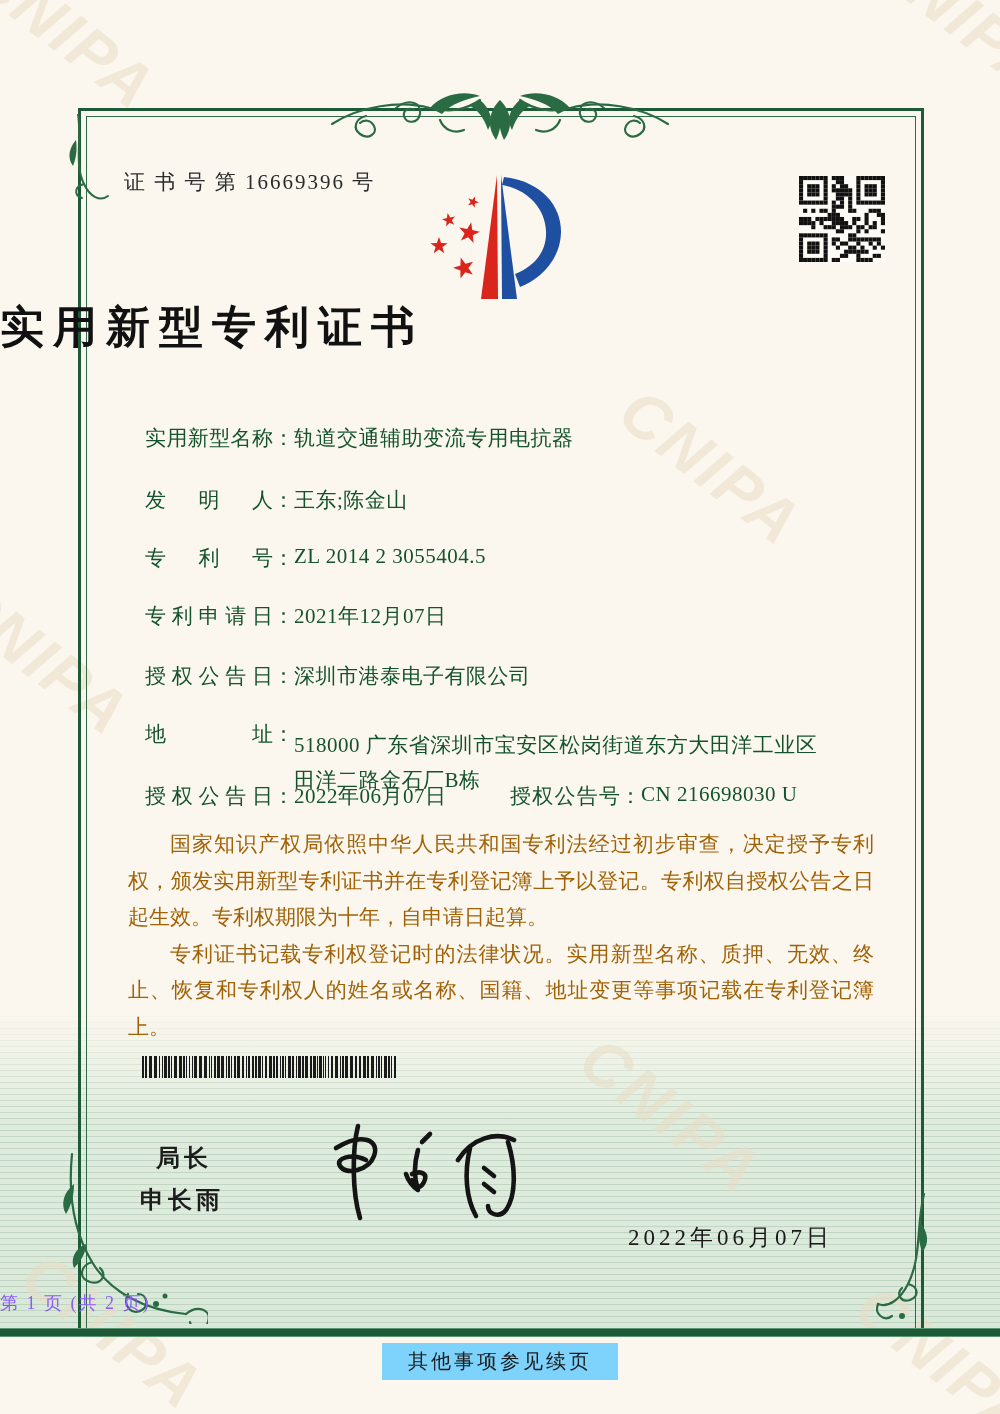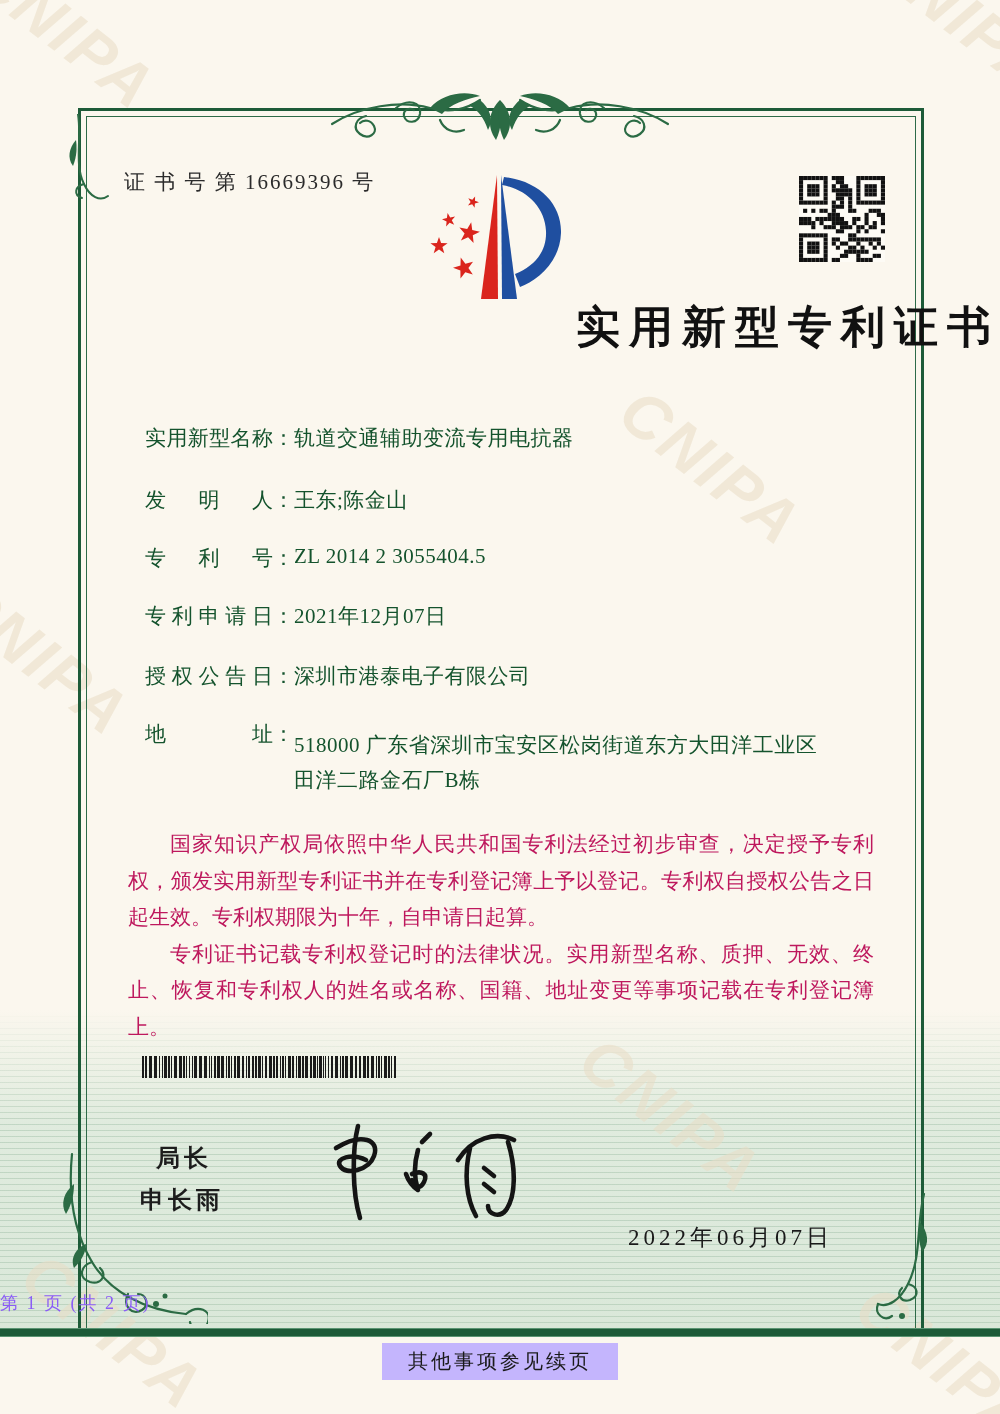--- a/index.html
+++ b/index.html
@@ -45,38 +45,38 @@
   }
   .ornament{position:absolute;z-index:3;pointer-events:none;}
   
   .cert-no{
     position:absolute;left:124px;top:168px;font-size:21px;letter-spacing:2px;
     color:#2b2b2b;z-index:4;
   }
   .logo{position:absolute;left:418px;top:170px;width:159px;height:132px;z-index:4;}
   .qr{position:absolute;left:799px;top:176px;width:86px;height:86px;z-index:4;background:#fdfbf5;}
   .doc-title{
-    position:absolute;left:0;top:298px;width:1000px;text-align:right;
+    position:absolute;left:0;top:298px;width:1000px;text-align:left;
     font-size:44px;font-weight:bold;letter-spacing:9px;color:#111;z-index:4;
   }
   
   .field-row{position:absolute;left:145px;width:720px;font-size:21px;color:#14532d;z-index:4;}
   .field-label{
     display:inline-block;width:128px;text-align:justify;text-align-last:justify;
     vertical-align:top;
   }
   .field-colon{vertical-align:top;}
   .field-value{display:inline-block;vertical-align:top;letter-spacing:.5px;}
   .pre{white-space:pre-line;line-height:1.65;margin-top:8px;}
   .pair2{position:absolute;left:365px;top:0;}
   .pair2 .field-label{width:110px;}
   
   .body-text{
     position:absolute;left:128px;top:826px;width:746px;z-index:4;
-    font-size:21px;line-height:1.74;text-align:justify;color:#be185d;
+    font-size:21px;line-height:1.74;text-align:justify;color:#a16207;
   }
   .body-text p{margin:0;text-indent:2em;}
   
   .barcode{position:absolute;left:142px;top:1056px;width:256px;height:22px;z-index:4;}
   
   .signer{
     position:absolute;left:140px;z-index:4;
     font-family:"Liberation Sans","DejaVu Sans",sans-serif;
     font-size:24px;font-weight:600;color:#1c1c1c;letter-spacing:4px;
   }
@@ -88,21 +88,21 @@
     color:#1a1a1a;z-index:4;
   }
   .pagination{
     position:absolute;left:0;top:1291px;width:1000px;text-align:left;
     font-size:18px;letter-spacing:2px;color:#8b5cf6;z-index:4;
   }
   .note-wrap{
     position:absolute;left:0;top:1343px;width:1000px;text-align:center;z-index:4;
   }
   .note{
-    display:inline-block;background:#c4b5fd;padding:5px 26px;font-size:20px;
+    display:inline-block;background:#7dd3fc;padding:5px 26px;font-size:20px;
     letter-spacing:3px;color:#1a1a1a;
   }
 </style>
 </head>
 <body>
 
 <div class="page">
 
   <div class="wm" style="left:-40px;top:-6px">CNIPA</div>
   <div class="wm" style="left:856px;top:-22px">CNIPA</div>
@@ -441,20 +441,26 @@
   <div class="field-row" style="top:602px">
     <span class="field-label">专利申请日</span><span class="field-colon">：</span><span class="field-value">2021年12月07日</span>
   </div>
   <div class="field-row" style="top:662px">
     <span class="field-label">授权公告日</span><span class="field-colon">：</span><span class="field-value">深圳市港泰电子有限公司</span>
   </div>
   <div class="field-row" style="top:720px">
     <span class="field-label">地址</span><span class="field-colon">：</span><span class="field-value pre" style="max-width:560px">518000 广东省深圳市宝安区松岗街道东方大田洋工业区
 田洋二路金石厂B栋</span>
   </div>
+  <div class="field-row" style="top:782px">
+    <span class="field-label">授权公告日</span><span class="field-colon">：</span><span class="field-value">2022年06月07日</span>
+    <span class="pair2">
+      <span class="field-label">授权公告号</span><span class="field-colon">：</span><span class="field-value">CN 216698030 U</span>
+    </span>
+  </div>
 
   <div class="body-text">
     <p>国家知识产权局依照中华人民共和国专利法经过初步审查，决定授予专利权，颁发实用新型专利证书并在专利登记簿上予以登记。专利权自授权公告之日起生效。专利权期限为十年，自申请日起算。</p>
     <p>专利证书记载专利权登记时的法律状况。实用新型名称、质押、无效、终止、恢复和专利权人的姓名或名称、国籍、地址变更等事项记载在专利登记簿上。</p>
   </div>
 
   <svg class="barcode" id="barcode-svg" viewBox="0 0 256 22" preserveAspectRatio="none">
       <rect x="0" y="0" width="2" height="22" fill="#1a1a1a"></rect>
       <rect x="3" y="0" width="2" height="22" fill="#1a1a1a"></rect>
       <rect x="7" y="0" width="3" height="22" fill="#1a1a1a"></rect>

